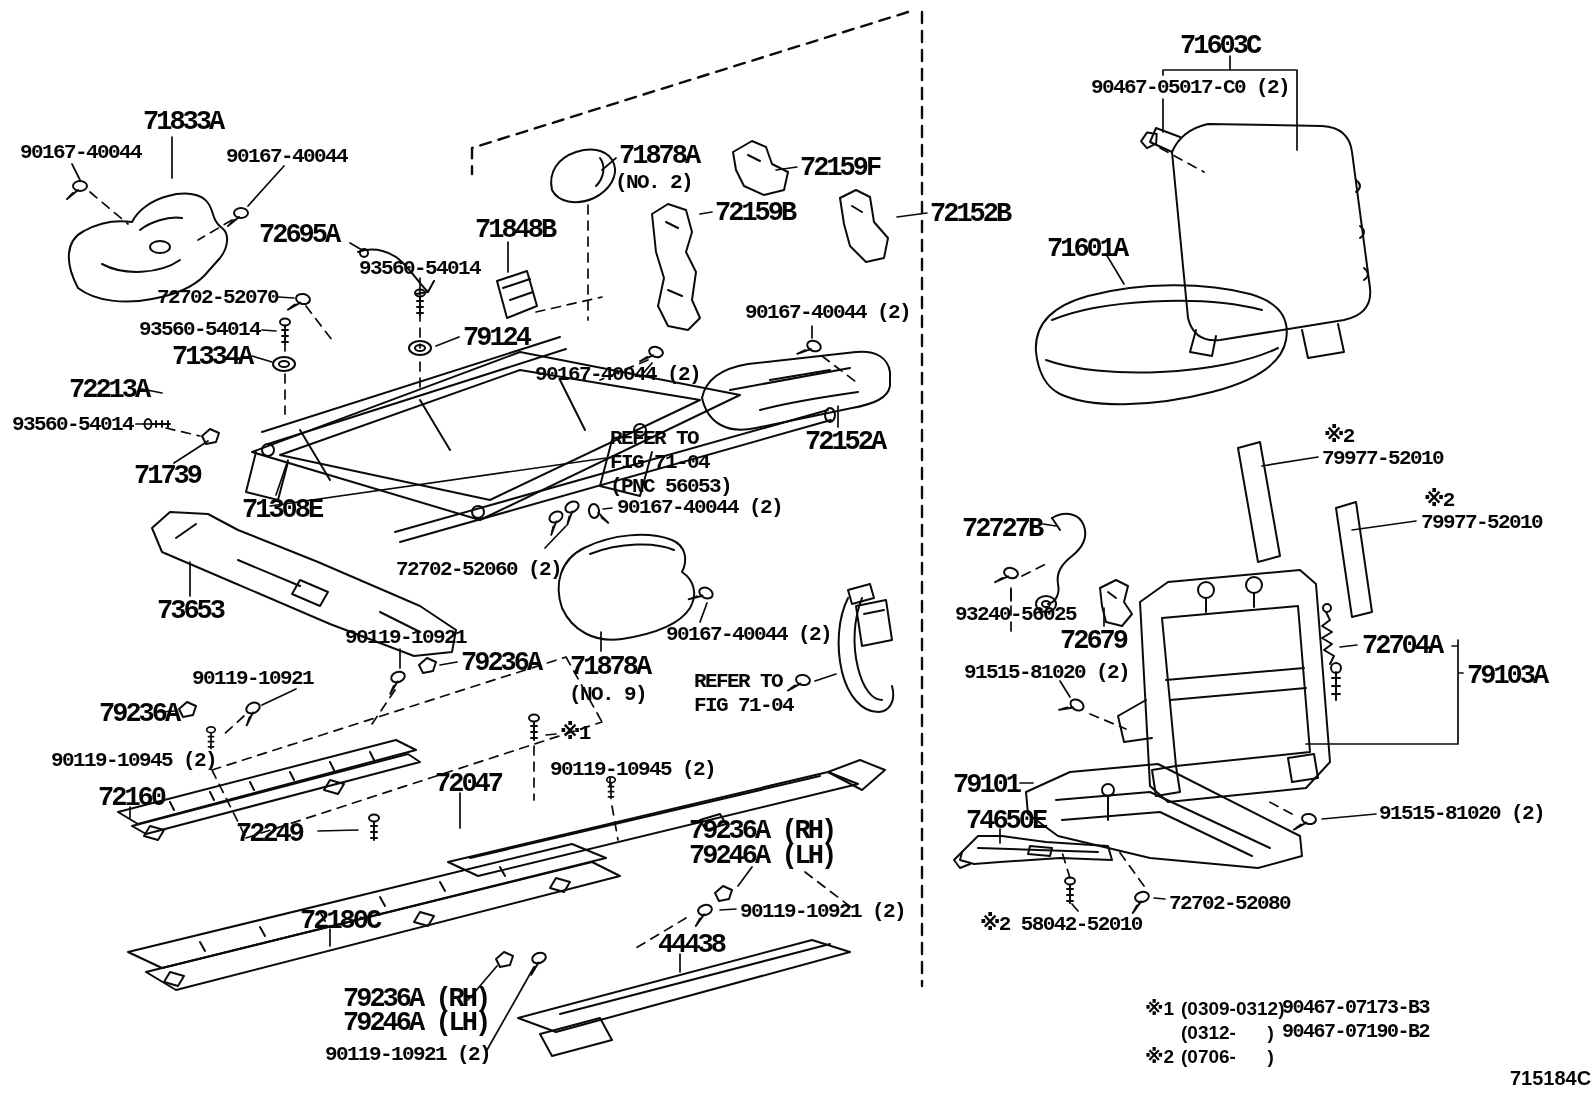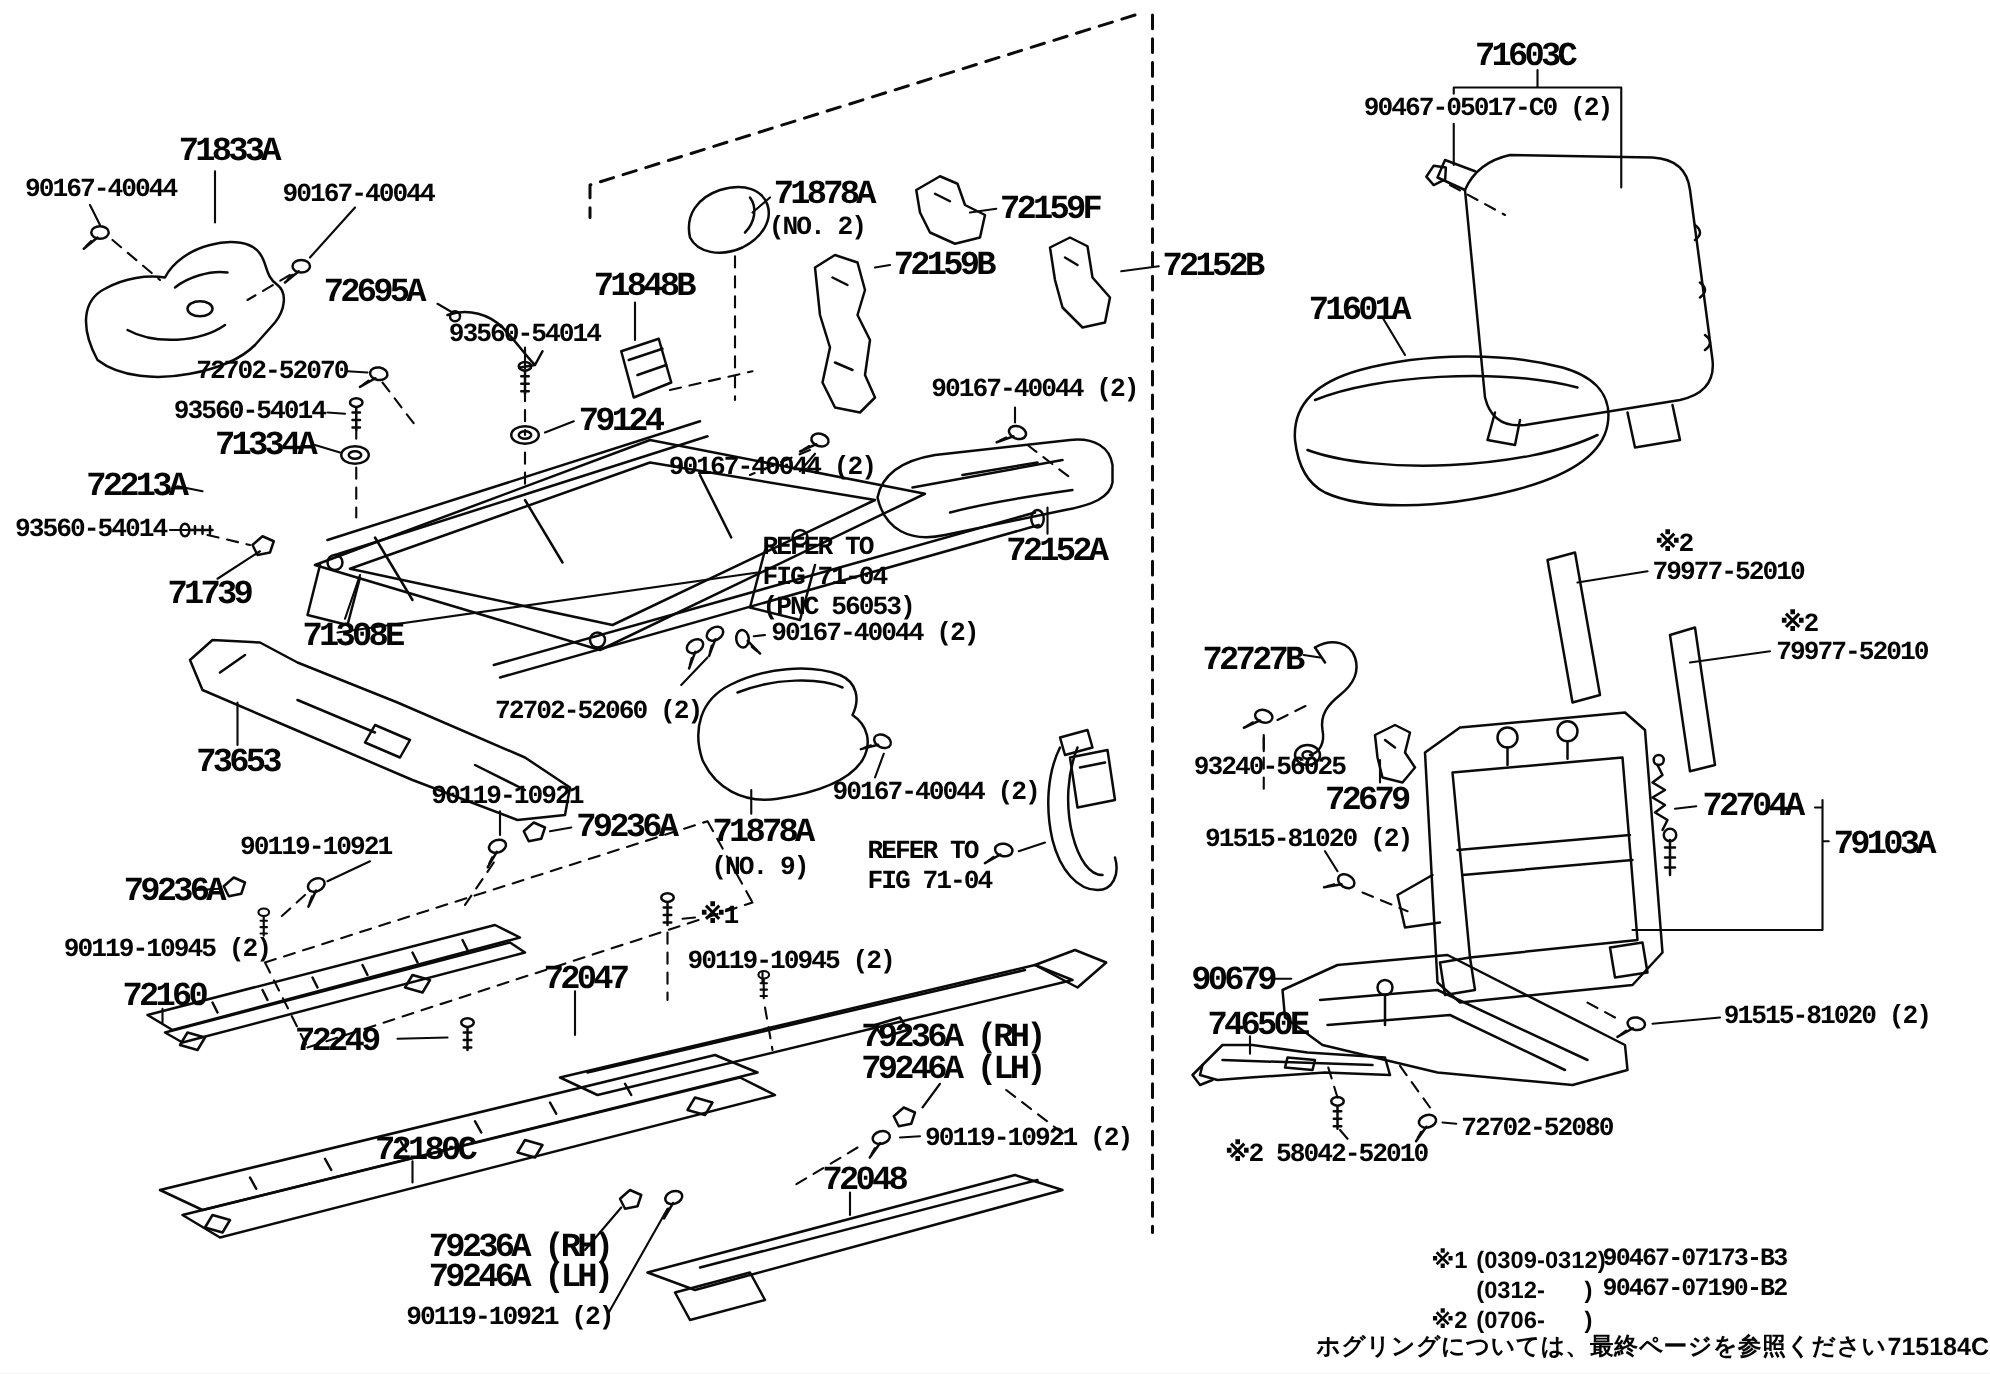--- a/index.html
+++ b/index.html
@@ -326,46 +326,45 @@
 <div class="co md" style="left:51px;top:750px">90119-10945 (2)</div>
 <div class="co lg" style="left:98px;top:785px">72160</div>
 <div class="co lg" style="left:236px;top:821px">72249</div>
 <div class="co lg" style="left:435px;top:771px">72047</div>
 <div class="co md" style="left:560px;top:723px">※1</div>
 <div class="co md" style="left:550px;top:759px">90119-10945 (2)</div>
 <div class="co lg" style="left:689px;top:818px">79236A (RH)</div>
 <div class="co lg" style="left:689px;top:843px">79246A (LH)</div>
 <div class="co md" style="left:740px;top:901px">90119-10921 (2)</div>
 <div class="co lg" style="left:300px;top:908px">72180C</div>
-<div class="co lg" style="left:658px;top:932px">72048</div>
+<div class="co lg" style="left:658px;top:932px">44438</div>
 <div class="co lg" style="left:343px;top:986px">79236A (RH)</div>
 <div class="co lg" style="left:343px;top:1010px">79246A (LH)</div>
 <div class="co md" style="left:325px;top:1044px">90119-10921 (2)</div>
 <div class="co lg" style="left:1180px;top:33px">71603C</div>
 <div class="co md" style="left:1091px;top:77px">90467-05017-C0 (2)</div>
 <div class="co lg" style="left:1047px;top:236px">71601A</div>
 <div class="co md" style="left:1324px;top:426px">※2</div>
 <div class="co md" style="left:1322px;top:448px">79977-52010</div>
 <div class="co md" style="left:1424px;top:490px">※2</div>
 <div class="co md" style="left:1421px;top:512px">79977-52010</div>
 <div class="co lg" style="left:962px;top:516px">72727B</div>
 <div class="co md" style="left:955px;top:604px">93240-56025</div>
 <div class="co lg" style="left:1060px;top:628px">72679</div>
 <div class="co md" style="left:964px;top:662px">91515-81020 (2)</div>
 <div class="co lg" style="left:1362px;top:633px">72704A</div>
 <div class="co lg" style="left:1467px;top:663px">79103A</div>
-<div class="co lg" style="left:953px;top:772px">90679</div>
+<div class="co lg" style="left:953px;top:772px">79101</div>
 <div class="co lg" style="left:966px;top:808px">74650E</div>
 <div class="co md" style="left:1379px;top:803px">91515-81020 (2)</div>
 <div class="co md" style="left:1169px;top:893px">72702-52080</div>
 <div class="co md" style="left:980px;top:914px">※2 58042-52010</div>
 
 <span class="fn fn-l" style="left:1145px;top:999px">※1</span>
 <span class="fn fn-l" style="left:1181px;top:999px">(0309-0312)</span>
 <span class="fn fn-b" style="left:1282px;top:998px">90467-07173-B3</span>
 <span class="fn fn-l" style="left:1181px;top:1023px">(0312-      )</span>
 <span class="fn fn-b" style="left:1282px;top:1022px">90467-07190-B2</span>
 <span class="fn fn-l" style="left:1145px;top:1047px">※2</span>
 <span class="fn fn-l" style="left:1181px;top:1047px">(0706-      )</span>
-<span class="fn jp" style="left:1053px;top:1068px">ホグリングについては、最終ページを参照ください</span>
 <span class="fn code" style="left:1510px;top:1068px">715184C</span>
 
 </div>
 
 </body></html>

